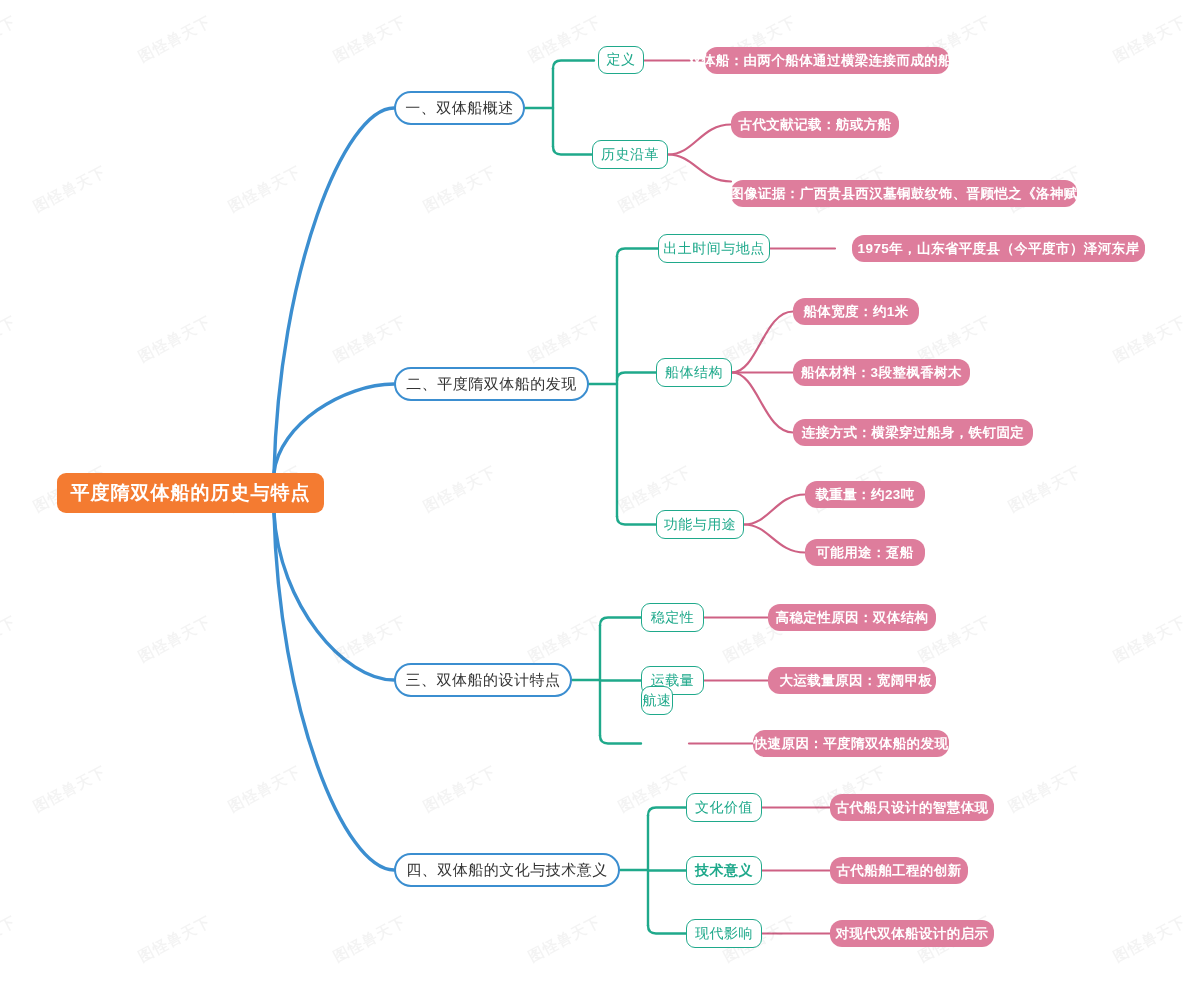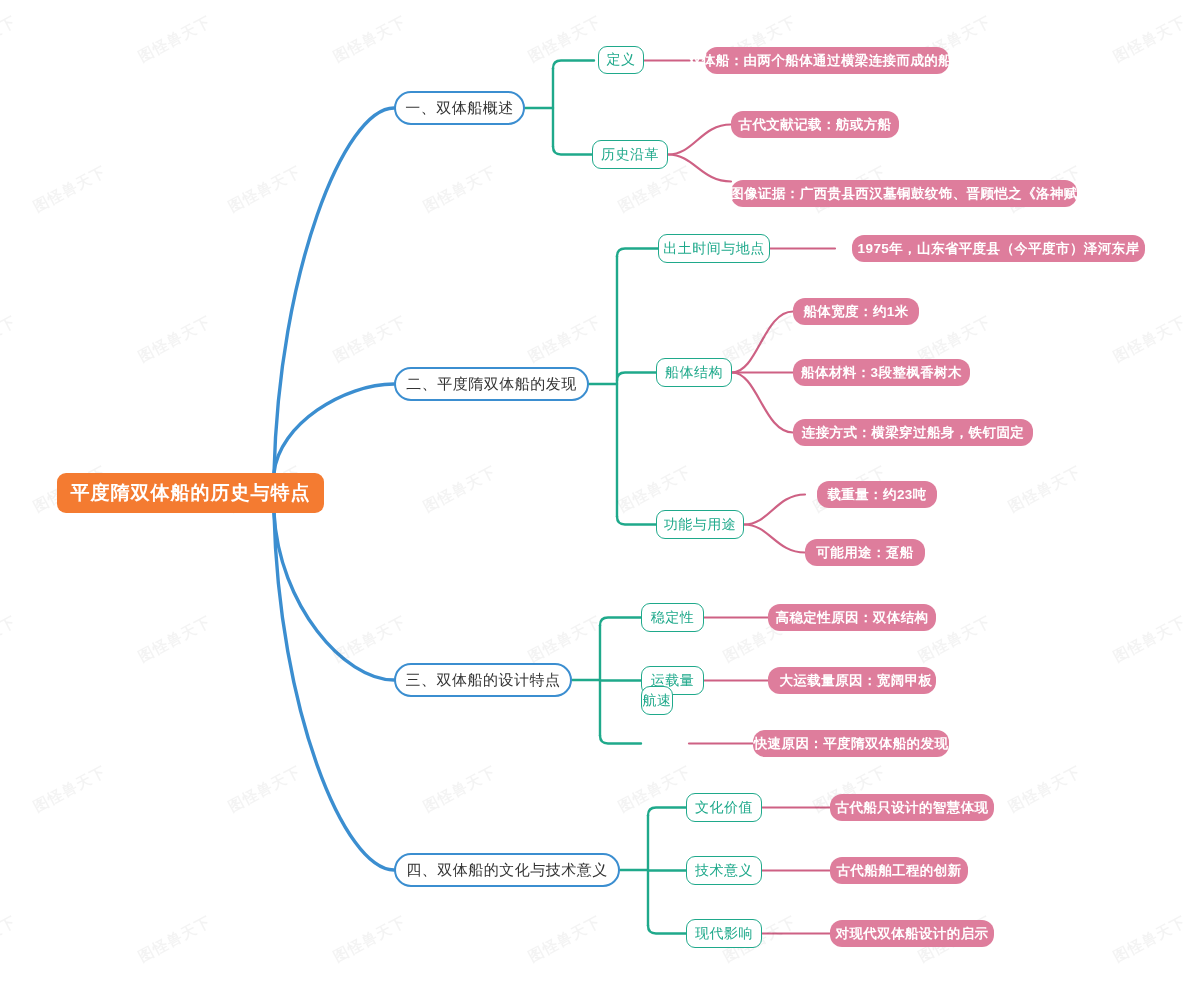--- a/index.html
+++ b/index.html
@@ -174,21 +174,21 @@
       </div>
       <div class="node n-l3" style="left: 793px; top: 359px; width: 177px; height: 27px;">
         <span>船体材料：3段整枫香树木</span>
       </div>
       <div class="node n-l3" style="left: 793px; top: 419px; width: 240px; height: 27px;">
         <span>连接方式：横梁穿过船身，铁钉固定</span>
       </div>
       <div class="node n-l2" style="left: 656px; top: 510px; width: 88px; height: 29px;">
         <span>功能与用途</span>
       </div>
-      <div class="node n-l3" style="left: 805px; top: 481px; width: 120px; height: 27px; margin-left: 12px;">
+      <div class="node n-l3" style="left: 805px; top: 481px; width: 120px; height: 27px;">
         <span>载重量：约23吨</span>
       </div>
       <div class="node n-l3" style="left: 805px; top: 539px; width: 120px; height: 27px;">
         <span>可能用途：趸船</span>
       </div>
       <div class="node n-l1" style="left: 394px; top: 663px; width: 178px; height: 34px;">
         <span>三、双体船的设计特点</span>
       </div>
       <div class="node n-l2" style="left: 641px; top: 603px; width: 63px; height: 29px;">
         <span>稳定性</span>
@@ -210,21 +210,21 @@
       </div>
       <div class="node n-l1" style="left: 394px; top: 853px; width: 226px; height: 34px;">
         <span>四、双体船的文化与技术意义</span>
       </div>
       <div class="node n-l2" style="left: 686px; top: 793px; width: 76px; height: 29px;">
         <span>文化价值</span>
       </div>
       <div class="node n-l3" style="left: 830px; top: 794px; width: 164px; height: 27px;">
         <span>古代船只设计的智慧体现</span>
       </div>
-      <div class="node n-l2" style="left: 686px; top: 856px; width: 76px; height: 29px;">
+      <div class="node n-l2" style="left: 686px; top: 856px; width: 76px; height: 29px; font-weight: bold;">
         <span>技术意义</span>
       </div>
       <div class="node n-l3" style="left: 830px; top: 857px; width: 138px; height: 27px;">
         <span>古代船舶工程的创新</span>
       </div>
       <div class="node n-l2" style="left: 686px; top: 919px; width: 76px; height: 29px;">
         <span>现代影响</span>
       </div>
       <div class="node n-l3" style="left: 830px; top: 920px; width: 164px; height: 27px;">
         <span>对现代双体船设计的启示</span>

